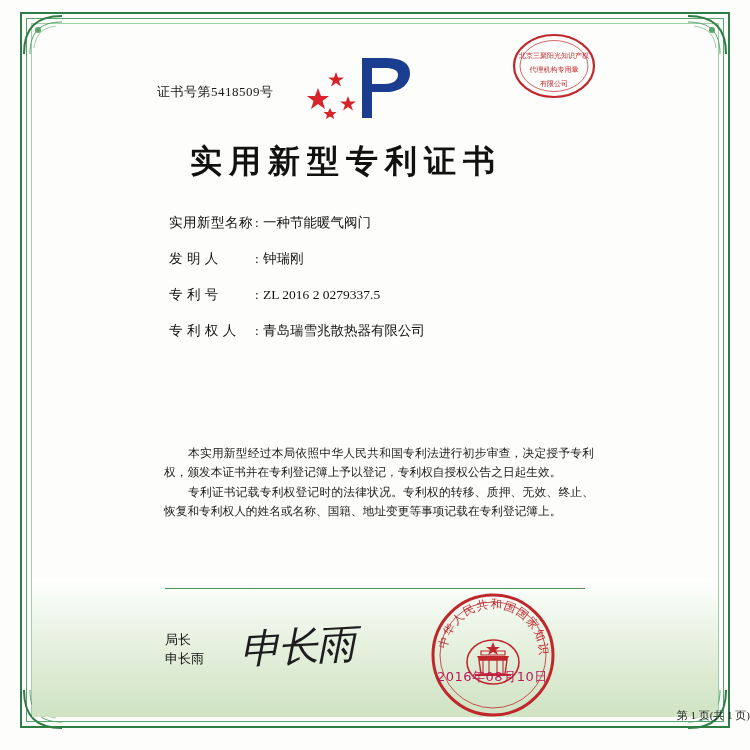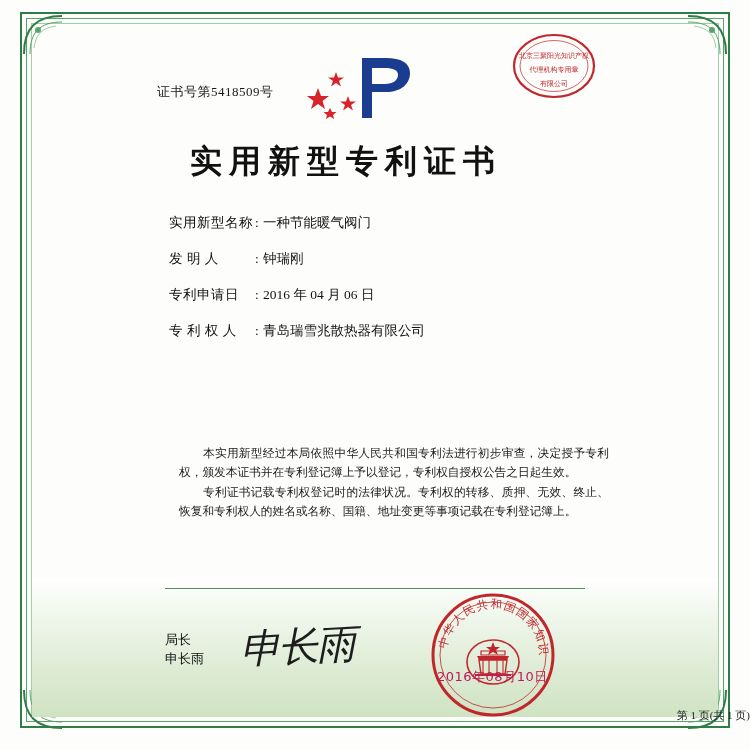--- a/index.html
+++ b/index.html
@@ -137,21 +137,21 @@
     letter-spacing: 0.5px;
   }
   .field-sep { display: inline-block; width: 8px; }
   .field-value {
     display: inline-block;
     font-size: 13.5px;
   }
 
   .body-text {
     position: absolute;
-    left: 179px;
+    left: 164px;
     top: 444px;
     width: 430px;
     font-size: 11.7px;
     line-height: 19px;
     color: #1a1a1a;
     text-align: justify;
   }
   .body-text p {
     margin: 0 0 1px 0;
     text-indent: 24px;
@@ -281,21 +281,21 @@
   <div class="title">实用新型专利证书</div>
 
   <div class="fields">
     <div class="field-row">
       <span class="field-label">实用新型名称</span><span class="field-sep">:</span><span class="field-value">一种节能暖气阀门</span>
     </div>
     <div class="field-row">
       <span class="field-label">发 明 人</span><span class="field-sep">:</span><span class="field-value">钟瑞刚</span>
     </div>
     <div class="field-row">
-      <span class="field-label">专利申请日</span><span class="field-sep">:</span><span class="field-value">2016 年 04 月 06 日</span>
+      <span class="field-label">专 利 号</span><span class="field-sep">:</span><span class="field-value">ZL 2016 2 0279337.5</span>
     </div>
     <div class="field-row">
       <span class="field-label">专 利 权 人</span><span class="field-sep">:</span><span class="field-value">青岛瑞雪兆散热器有限公司</span>
     </div>
   </div>
 
   <div class="body-text">
     <p>本实用新型经过本局依照中华人民共和国专利法进行初步审查，决定授予专利权，颁发本证书并在专利登记簿上予以登记，专利权自授权公告之日起生效。</p>
     <p>专利证书记载专利权登记时的法律状况。专利权的转移、质押、无效、终止、恢复和专利权人的姓名或名称、国籍、地址变更等事项记载在专利登记簿上。</p>
   </div>

